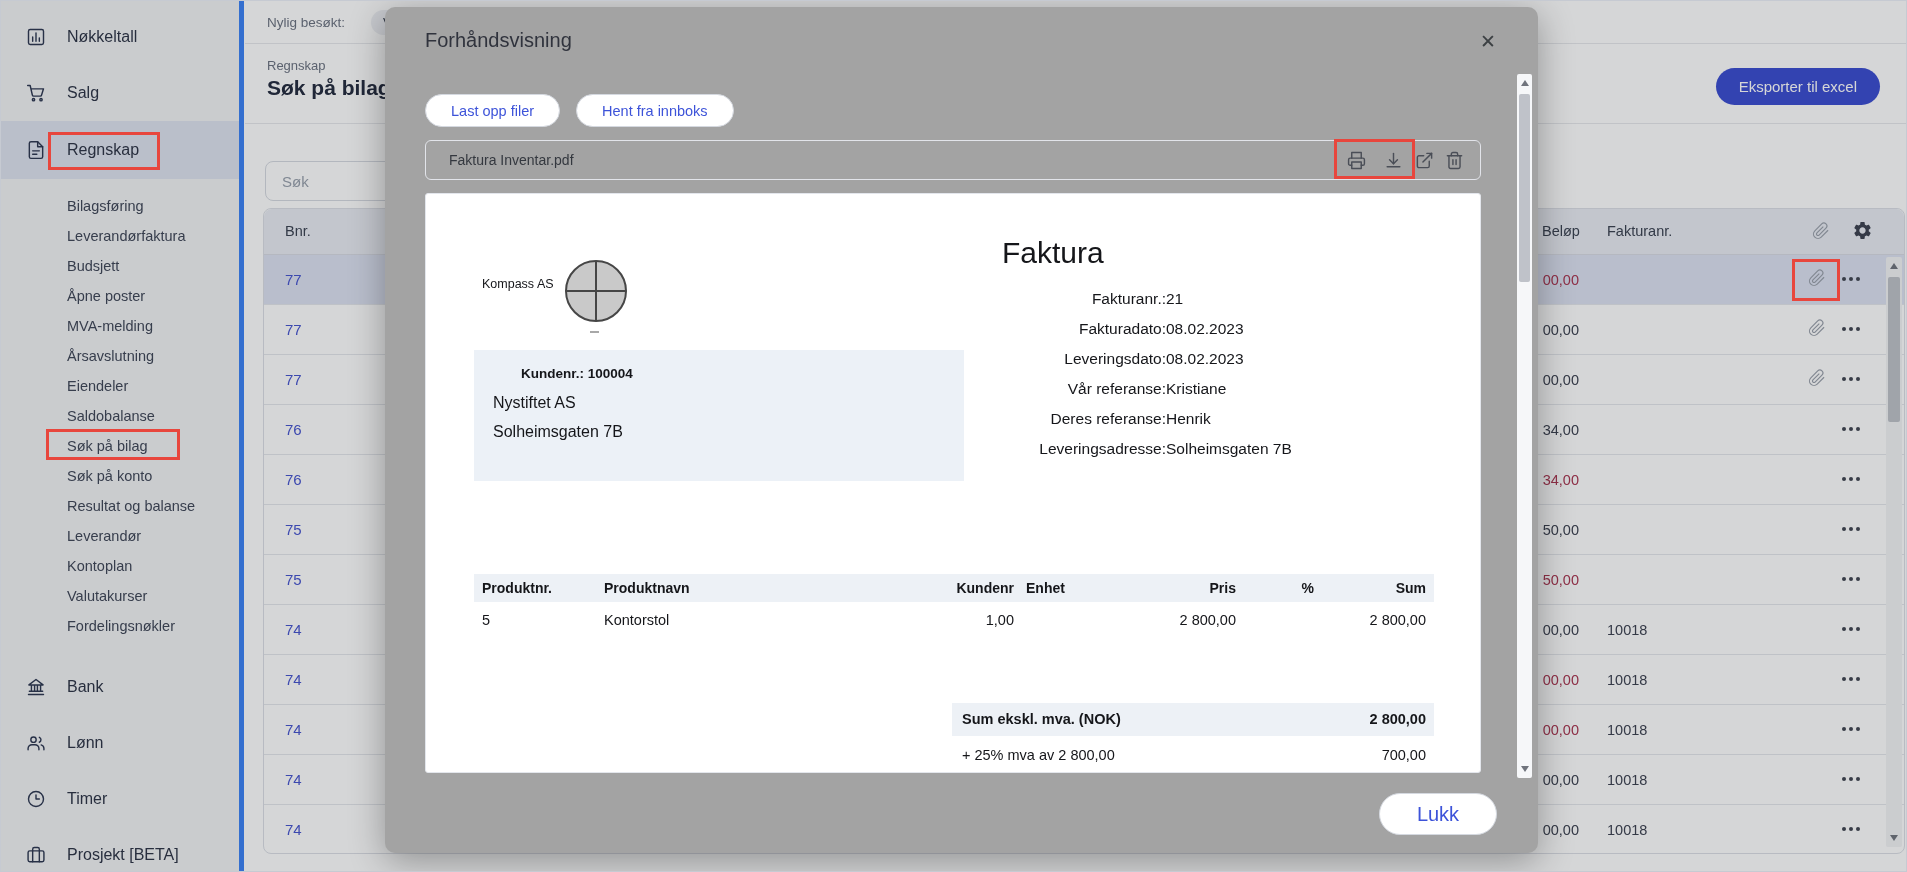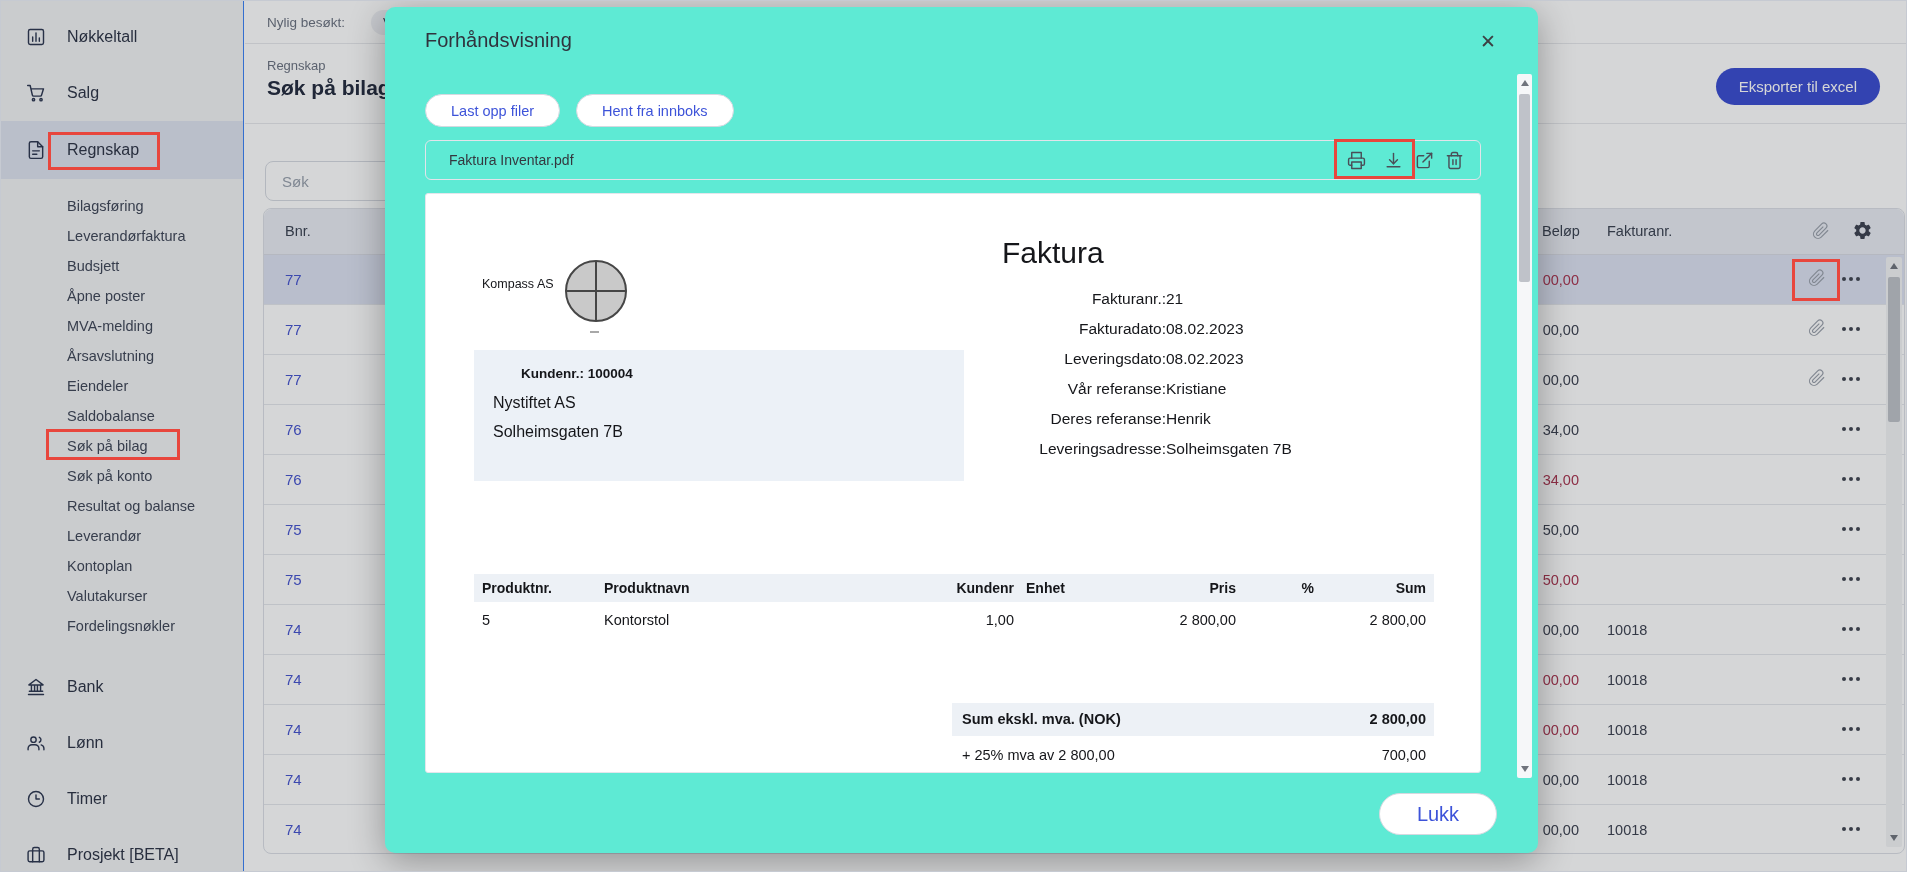--- a/index.html
+++ b/index.html
@@ -5,21 +5,21 @@
   * { margin:0; padding:0; box-sizing:border-box; }
   body { font-family:"Liberation Sans","DejaVu Sans",sans-serif; background:#9aa0aa; }
   .screen { position:relative; width:1907px; height:872px; overflow:hidden; background:#fff;
             border:1px solid #c6cad2; }
 
   
   .app { position:absolute; inset:0; }
 
   
   .sidebar { position:absolute; left:0; top:0; width:243px; height:872px;
-             background:#f2f3f5; border-right:1px solid #3b82f6; padding-top:8px; }
+             background:#f2f3f5; border-right:5px solid #3b82f6; padding-top:8px; }
   .side-item { height:56px; display:flex; align-items:center; gap:21px; padding-left:25px;
                font-size:16px; color:#2c3345; cursor:pointer; }
   .side-item.selected { background:#dfe3ef; height:58px; }
   .side-item svg { width:20px; height:20px; stroke:#2c3650; fill:none; stroke-width:1.7;
                    stroke-linecap:round; stroke-linejoin:round; flex:none; }
   .submenu { padding:12px 0 10px 0; }
   .sub-item { height:30px; line-height:30px; padding-left:66px; font-size:14.5px; color:#3f4657; cursor:pointer; }
   .bottom-group { margin-top:8px; }
 
   
@@ -75,21 +75,21 @@
   .tri-down { width:0; height:0; border-left:4px solid transparent; border-right:4px solid transparent;
               border-top:6px solid #70747d; }
   .sb .thumb { position:absolute; left:2px; right:2px; background:#bfc2c9; border-radius:2px; }
   .card-sb { left:1622px; top:48px; width:16px; height:590px; }
   .card-sb .thumb { top:20px; height:145px; }
 
   
   .dim { position:absolute; inset:0; background:rgba(23,26,34,0.18); z-index:5; }
 
   
-  .modal { position:absolute; left:384px; top:6px; width:1153px; height:846px; background:#5eead4;
+  .modal { position:absolute; left:384px; top:6px; width:1153px; height:846px; background:#a3a3a3;
            border-radius:10px; box-shadow:0 8px 36px rgba(0,0,0,0.32); z-index:10; }
   .modal-title { position:absolute; left:40px; top:22px; font-size:20px; font-weight:500; color:#30333d; }
   .modal-close { position:absolute; left:1090px; top:22px; width:26px; height:26px; font-size:19px;
                  line-height:26px; text-align:center; color:#3c4043; cursor:pointer; background:none; border:none;
                  font-family:inherit; }
   .pill-row { position:absolute; left:40px; top:87px; display:flex; gap:16px; }
   .pill { height:33px; border-radius:17px; border:1px solid #d5d9e0; background:#fff; color:#3d53d9;
           font-size:14.5px; padding:0 25px; font-family:inherit; cursor:pointer; }
   .file-row { position:absolute; left:40px; top:133px; width:1056px; height:40px;
               border:1px solid #e2e4ea; border-radius:6px; }

